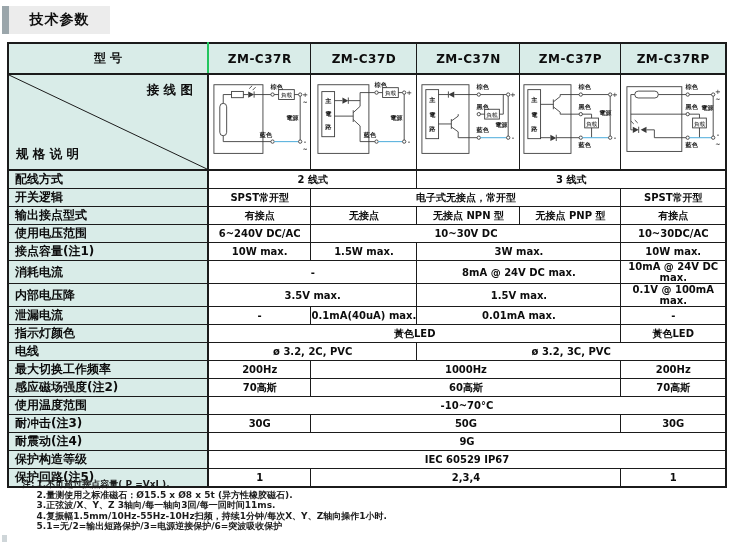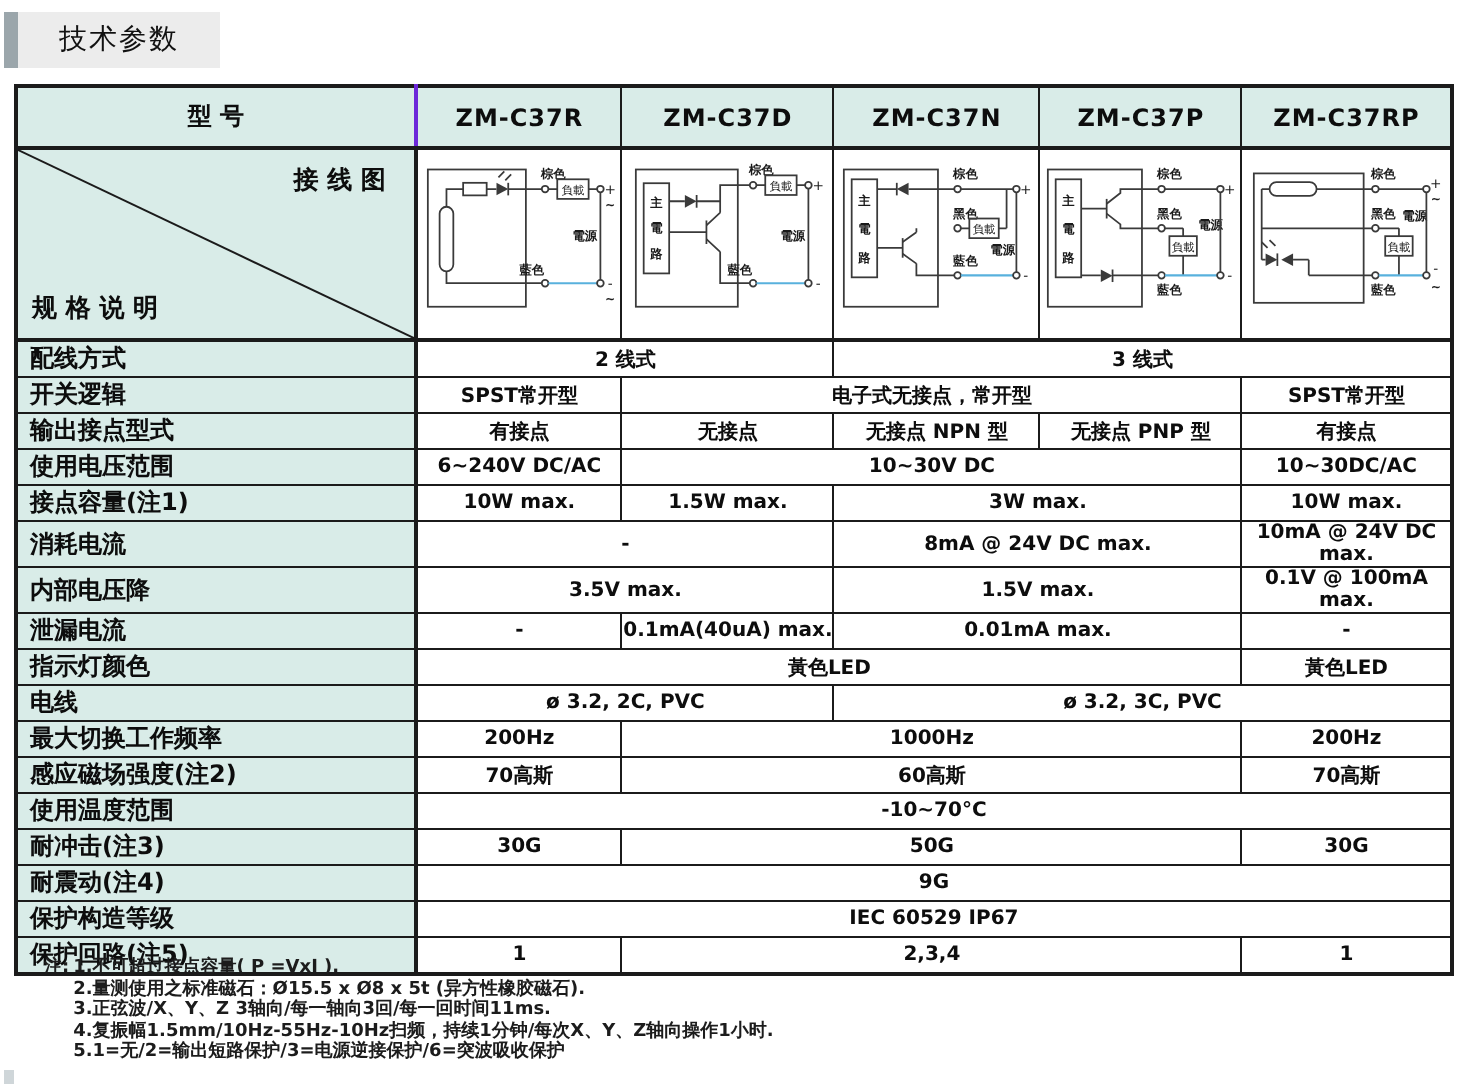--- a/index.html
+++ b/index.html
@@ -2,21 +2,21 @@
 <html><head>
 <meta charset="utf-8">
 <style>
   html,body{margin:0;padding:0;background:#fff;}
   body{width:729px;height:542px;position:relative;font-family:"DejaVu Sans","Liberation Sans",sans-serif;color:#0d0d0d;overflow:hidden;}
 
   
   .title-wrap{position:absolute;top:6px;left:2px;display:flex;height:28px;}
   .title-accent{width:7px;background:#9ba6ab;}
   .title-box{width:101px;background:#ececec;display:flex;align-items:center;justify-content:center;
-             font-size:14px;font-weight:normal;letter-spacing:1px;color:#111;}
+             font-size:14px;font-weight:bold;letter-spacing:1px;color:#111;}
 
   
   table{position:absolute;top:42px;left:7px;width:720px;border-collapse:collapse;table-layout:fixed;
         border:2px solid #1b1b1b;}
   td,th{border:1px solid #1b1b1b;padding:0;overflow:hidden;}
   .hdr{background:#d9ece8;text-align:center;font-weight:bold;font-size:12px;height:29px;}
   .hdr-model{letter-spacing:.5px;}
   tr.header-row td,tr.header-row th{border-bottom:2px solid #1b1b1b;}
   tr.diagram-row td{border-bottom:2px solid #1b1b1b;}
   .corner{background:#d9ece8;position:relative;height:94px;border-right:2px solid #1b1b1b;}
@@ -62,21 +62,21 @@
       <col style="width:198px">
         <col style="width:102px">
         <col style="width:105px">
       <col style="width:102px">
         <col style="width:100px">
         <col style="width:104px">
     </colgroup>
 
     <tbody>
         <tr class="header-row">
-      <td class="hdr" style="border-right:2px solid #6d28d9;">型  号</td>
+      <td class="hdr" style="border-right:2px solid #22c55e;">型  号</td>
       <td class="hdr hdr-model">ZM-C37R</td>
       <td class="hdr hdr-model">ZM-C37D</td>
       <td class="hdr hdr-model">ZM-C37N</td>
       <td class="hdr hdr-model">ZM-C37P</td>
       <td class="hdr hdr-model">ZM-C37RP</td>
     </tr>
 
     <tr class="diagram-row">
       <td class="corner">
         <svg class="diag-line" viewBox="0 0 100 100" preserveAspectRatio="none">

